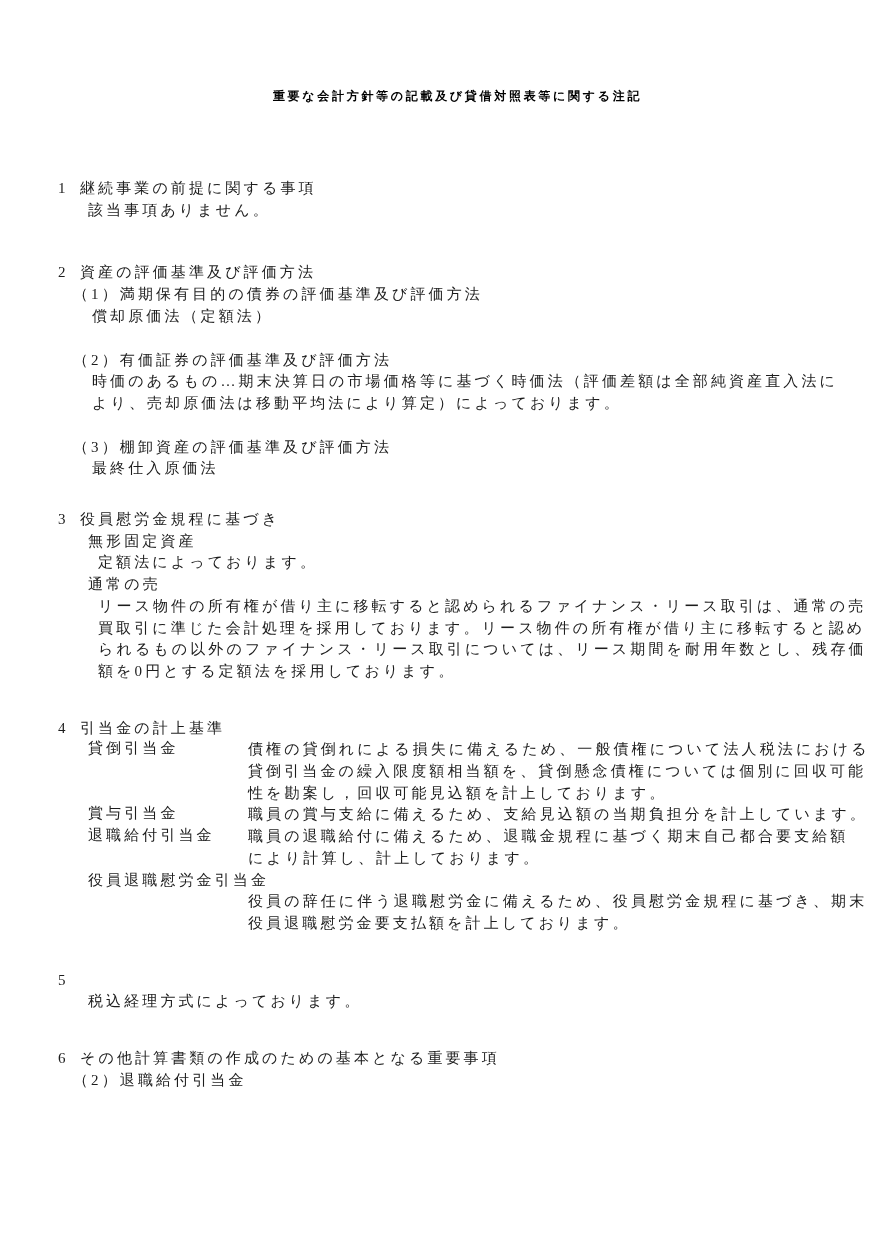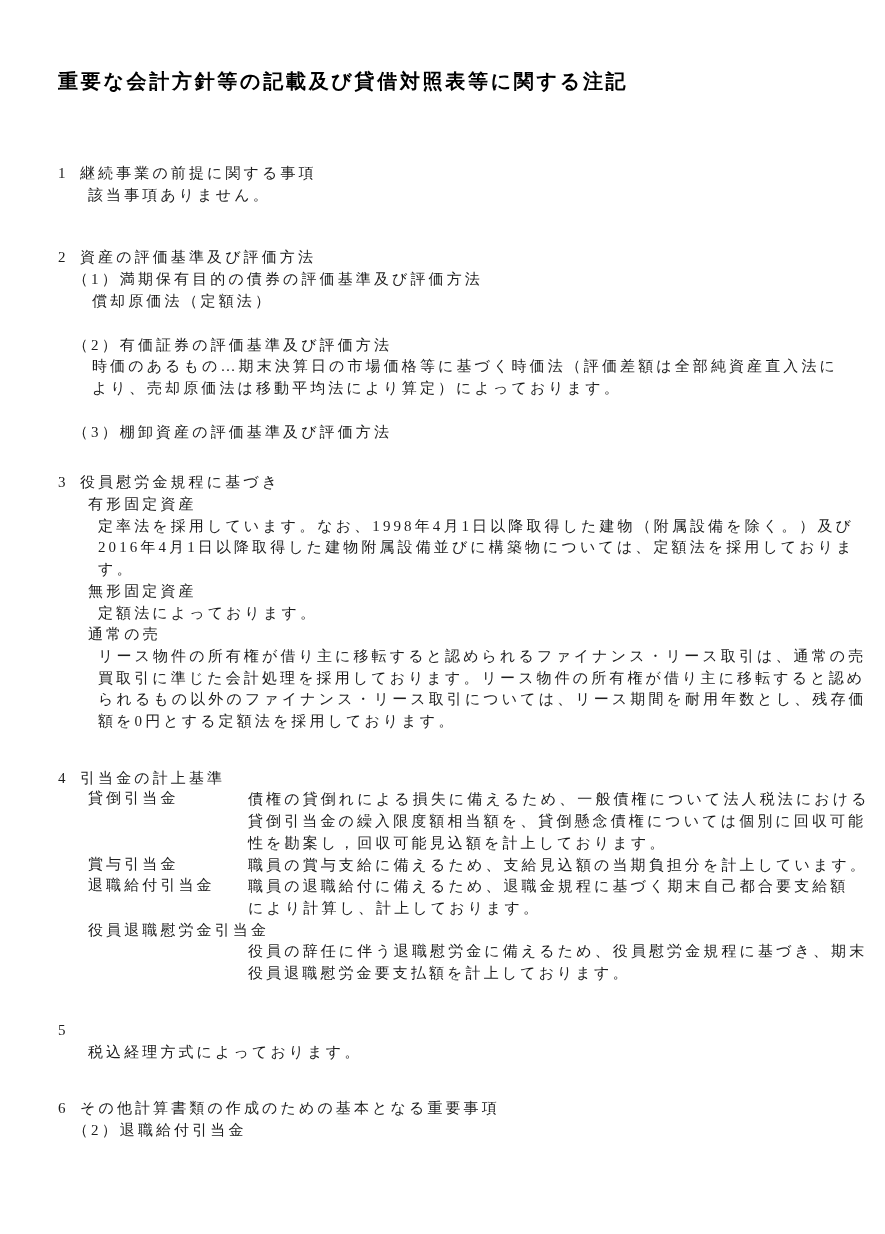--- a/index.html
+++ b/index.html
@@ -12,27 +12,28 @@
     box-sizing: border-box;
     padding: 69px 28px 0 58px;
     font-family: "Liberation Serif", "DejaVu Serif", serif;
     font-size: 15px;
     line-height: 21.7px;
     letter-spacing: 3.1px;
     color: #1c1c1c;
     overflow: hidden;
   }
   .title {
-    margin: 0;
+    margin: 15px;
     font-family: "Liberation Sans", "DejaVu Sans", sans-serif;
-    font-size: 20px;
+    font-size: 12px;
     font-weight: bold;
     letter-spacing: 2.7px;
     line-height: 24px;
     color: #000000;
+    text-align: center;
   }
   .sec { margin: 0; }
   .mt-s1 { margin-top: 70px; }
   .mt-s2 { margin-top: 41px; }
   .mt-s3 { margin-top: 29px; }
   .mt-s4 { margin-top: 35px; }
   .mt-s5 { margin-top: 35px; }
   .mt-s6 { margin-top: 35px; }
   .sec-head { display: flex; }
   .num { flex: none; width: 22px; }
@@ -70,33 +71,28 @@
       <div class="line ind-c">（1）満期保有目的の債券の評価基準及び評価方法</div>
       <div class="line ind-d">償却原価法（定額法）</div>
     </div>
     <div class="mt22">
       <div class="line ind-c">（2）有価証券の評価基準及び評価方法</div>
       <div class="line ind-d">時価のあるもの…期末決算日の市場価格等に基づく時価法（評価差額は全部純資産直入法に</div>
       <div class="line ind-d">より、売却原価法は移動平均法により算定）によっております。</div>
     </div>
     <div class="mt22">
       <div class="line ind-c">（3）棚卸資産の評価基準及び評価方法</div>
+      <div class="line ind-d">最終仕入原価法</div>
     </div>
   </section>
 
   <section class="sec mt-s3">
     <div class="sec-head">
       <span class="num">3</span>
       <span>役員慰労金規程に基づき</span>
-    </div>
-    <div>
-      <div class="line ind-a">有形固定資産</div>
-      <div class="line ind-b">定率法を採用しています。なお、1998年4月1日以降取得した建物（附属設備を除く。）及び</div>
-      <div class="line ind-b">2016年4月1日以降取得した建物附属設備並びに構築物については、定額法を採用しておりま</div>
-      <div class="line ind-b">す。</div>
     </div>
     <div>
       <div class="line ind-a">無形固定資産</div>
       <div class="line ind-b">定額法によっております。</div>
     </div>
     <div>
       <div class="line ind-a">通常の売</div>
       <div class="line ind-b">リース物件の所有権が借り主に移転すると認められるファイナンス・リース取引は、通常の売</div>
       <div class="line ind-b">買取引に準じた会計処理を採用しております。リース物件の所有権が借り主に移転すると認め</div>
       <div class="line ind-b">られるもの以外のファイナンス・リース取引については、リース期間を耐用年数とし、残存価</div>

